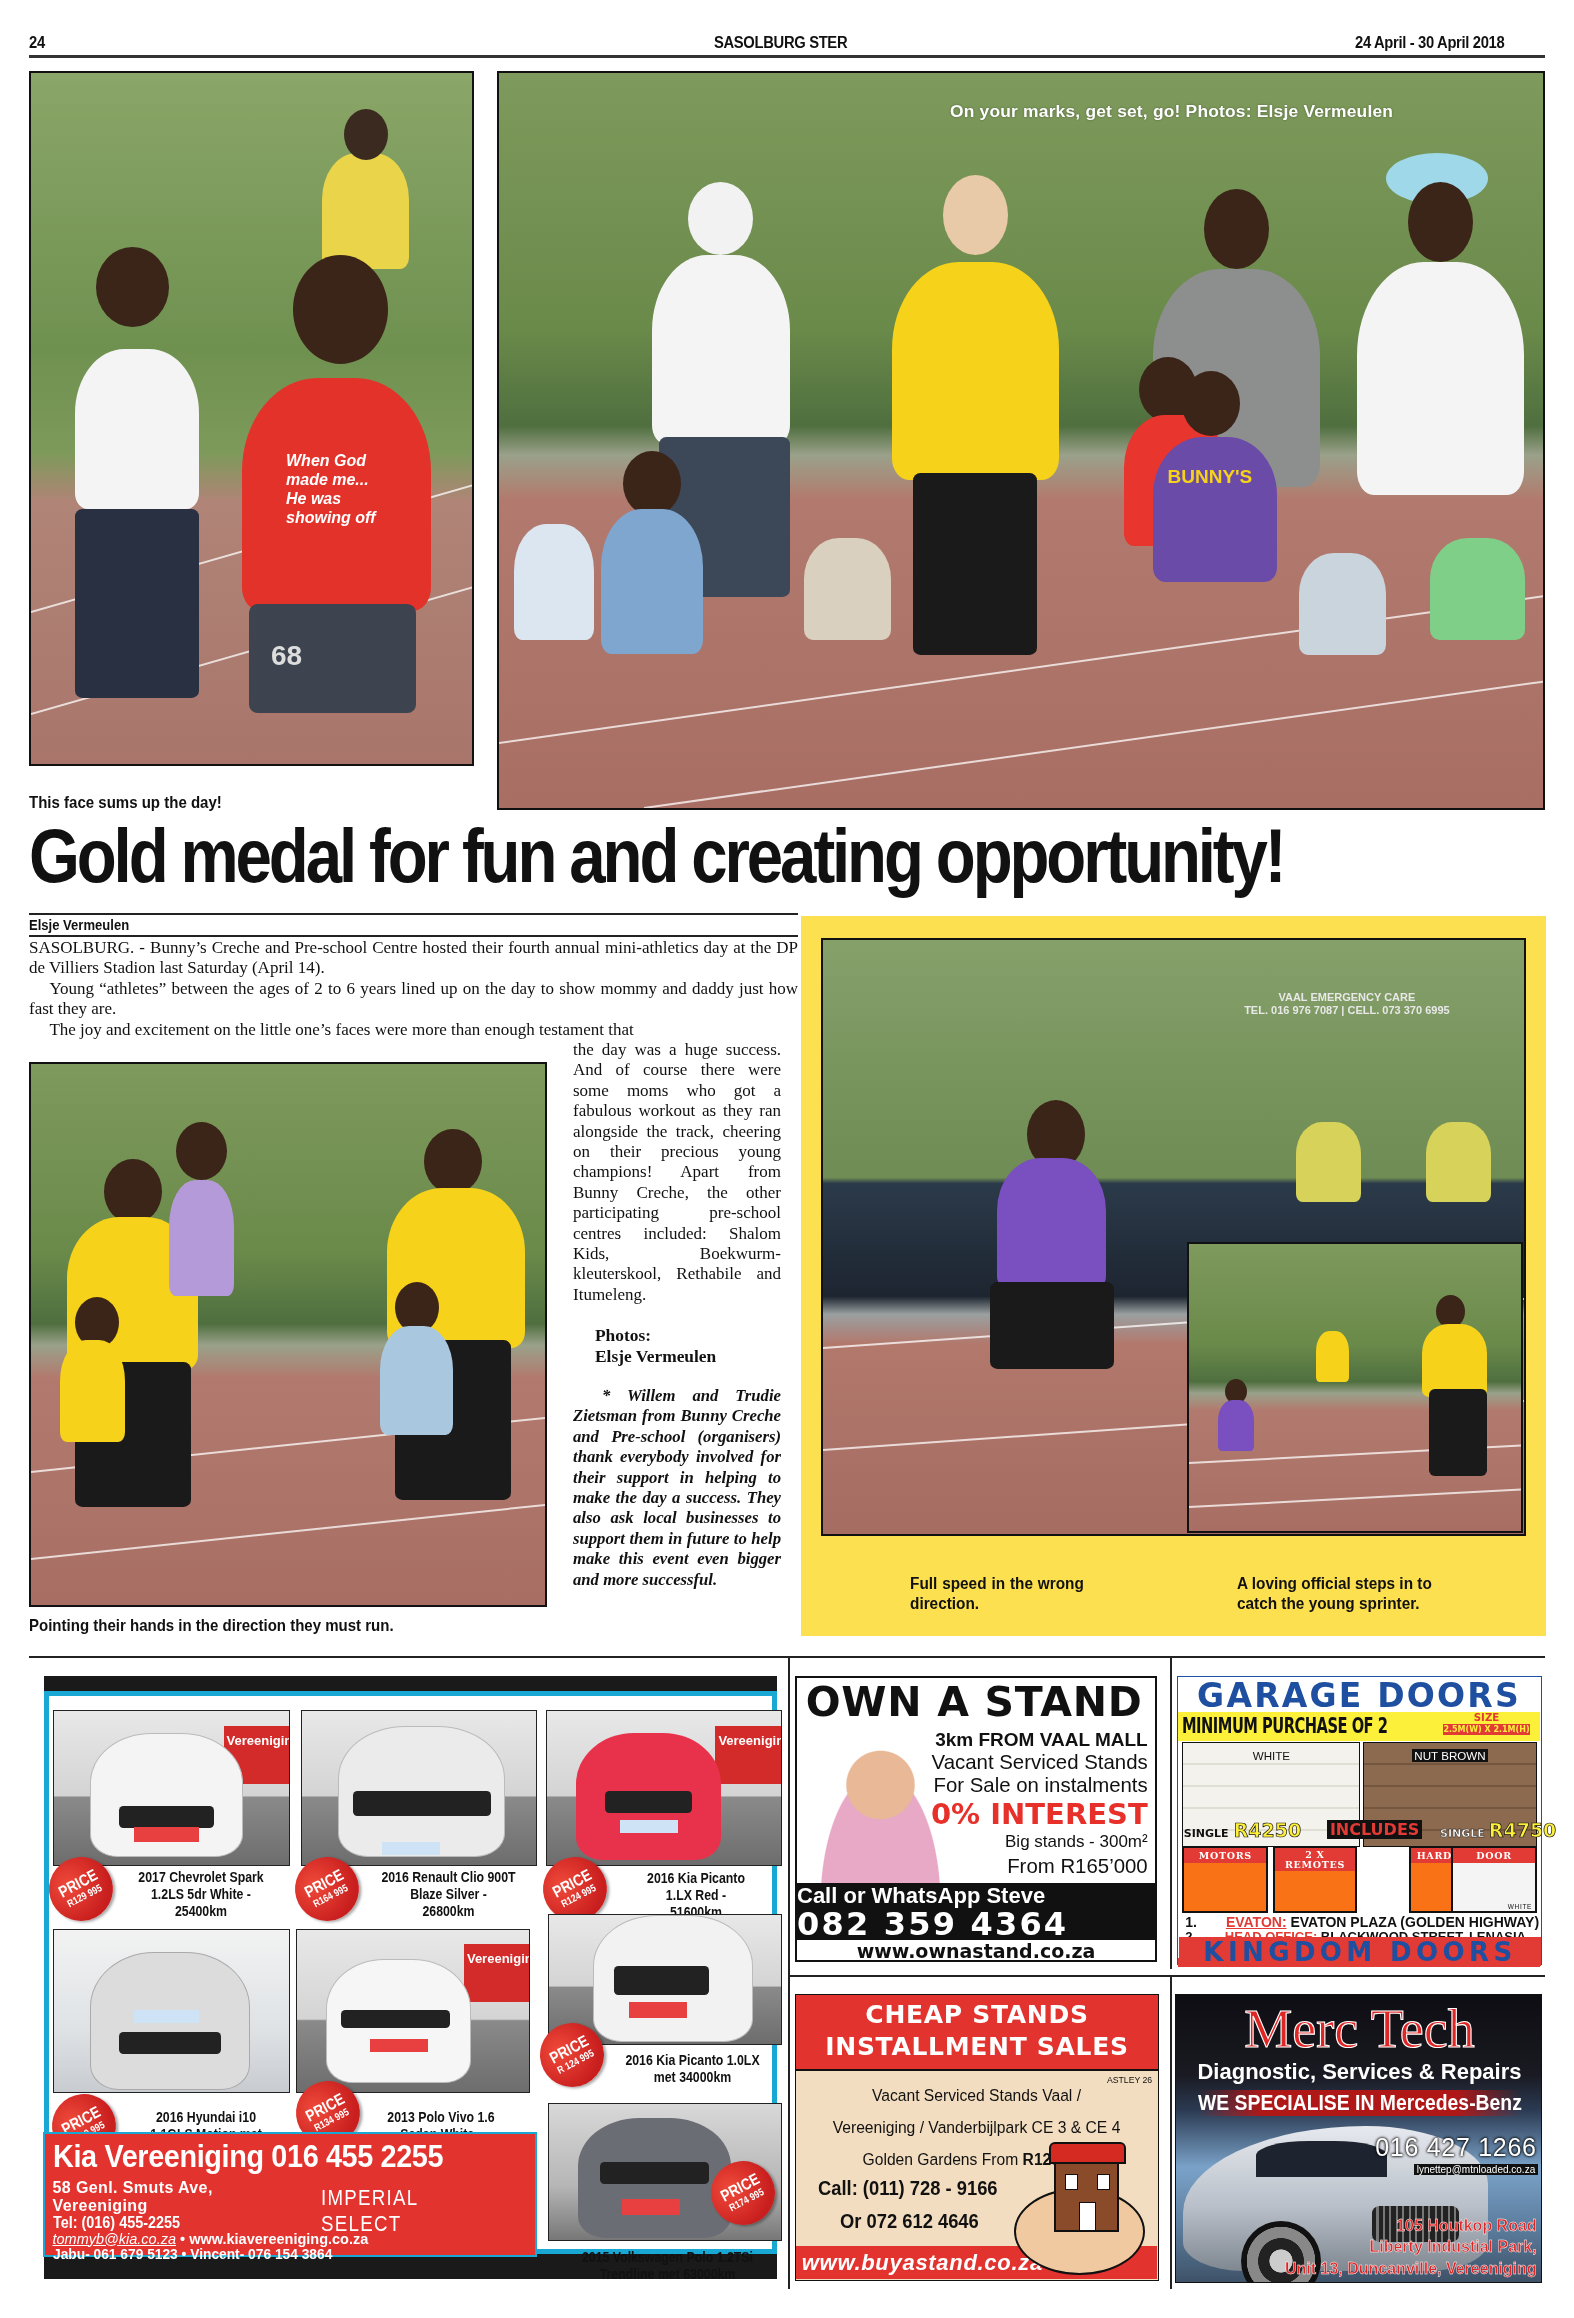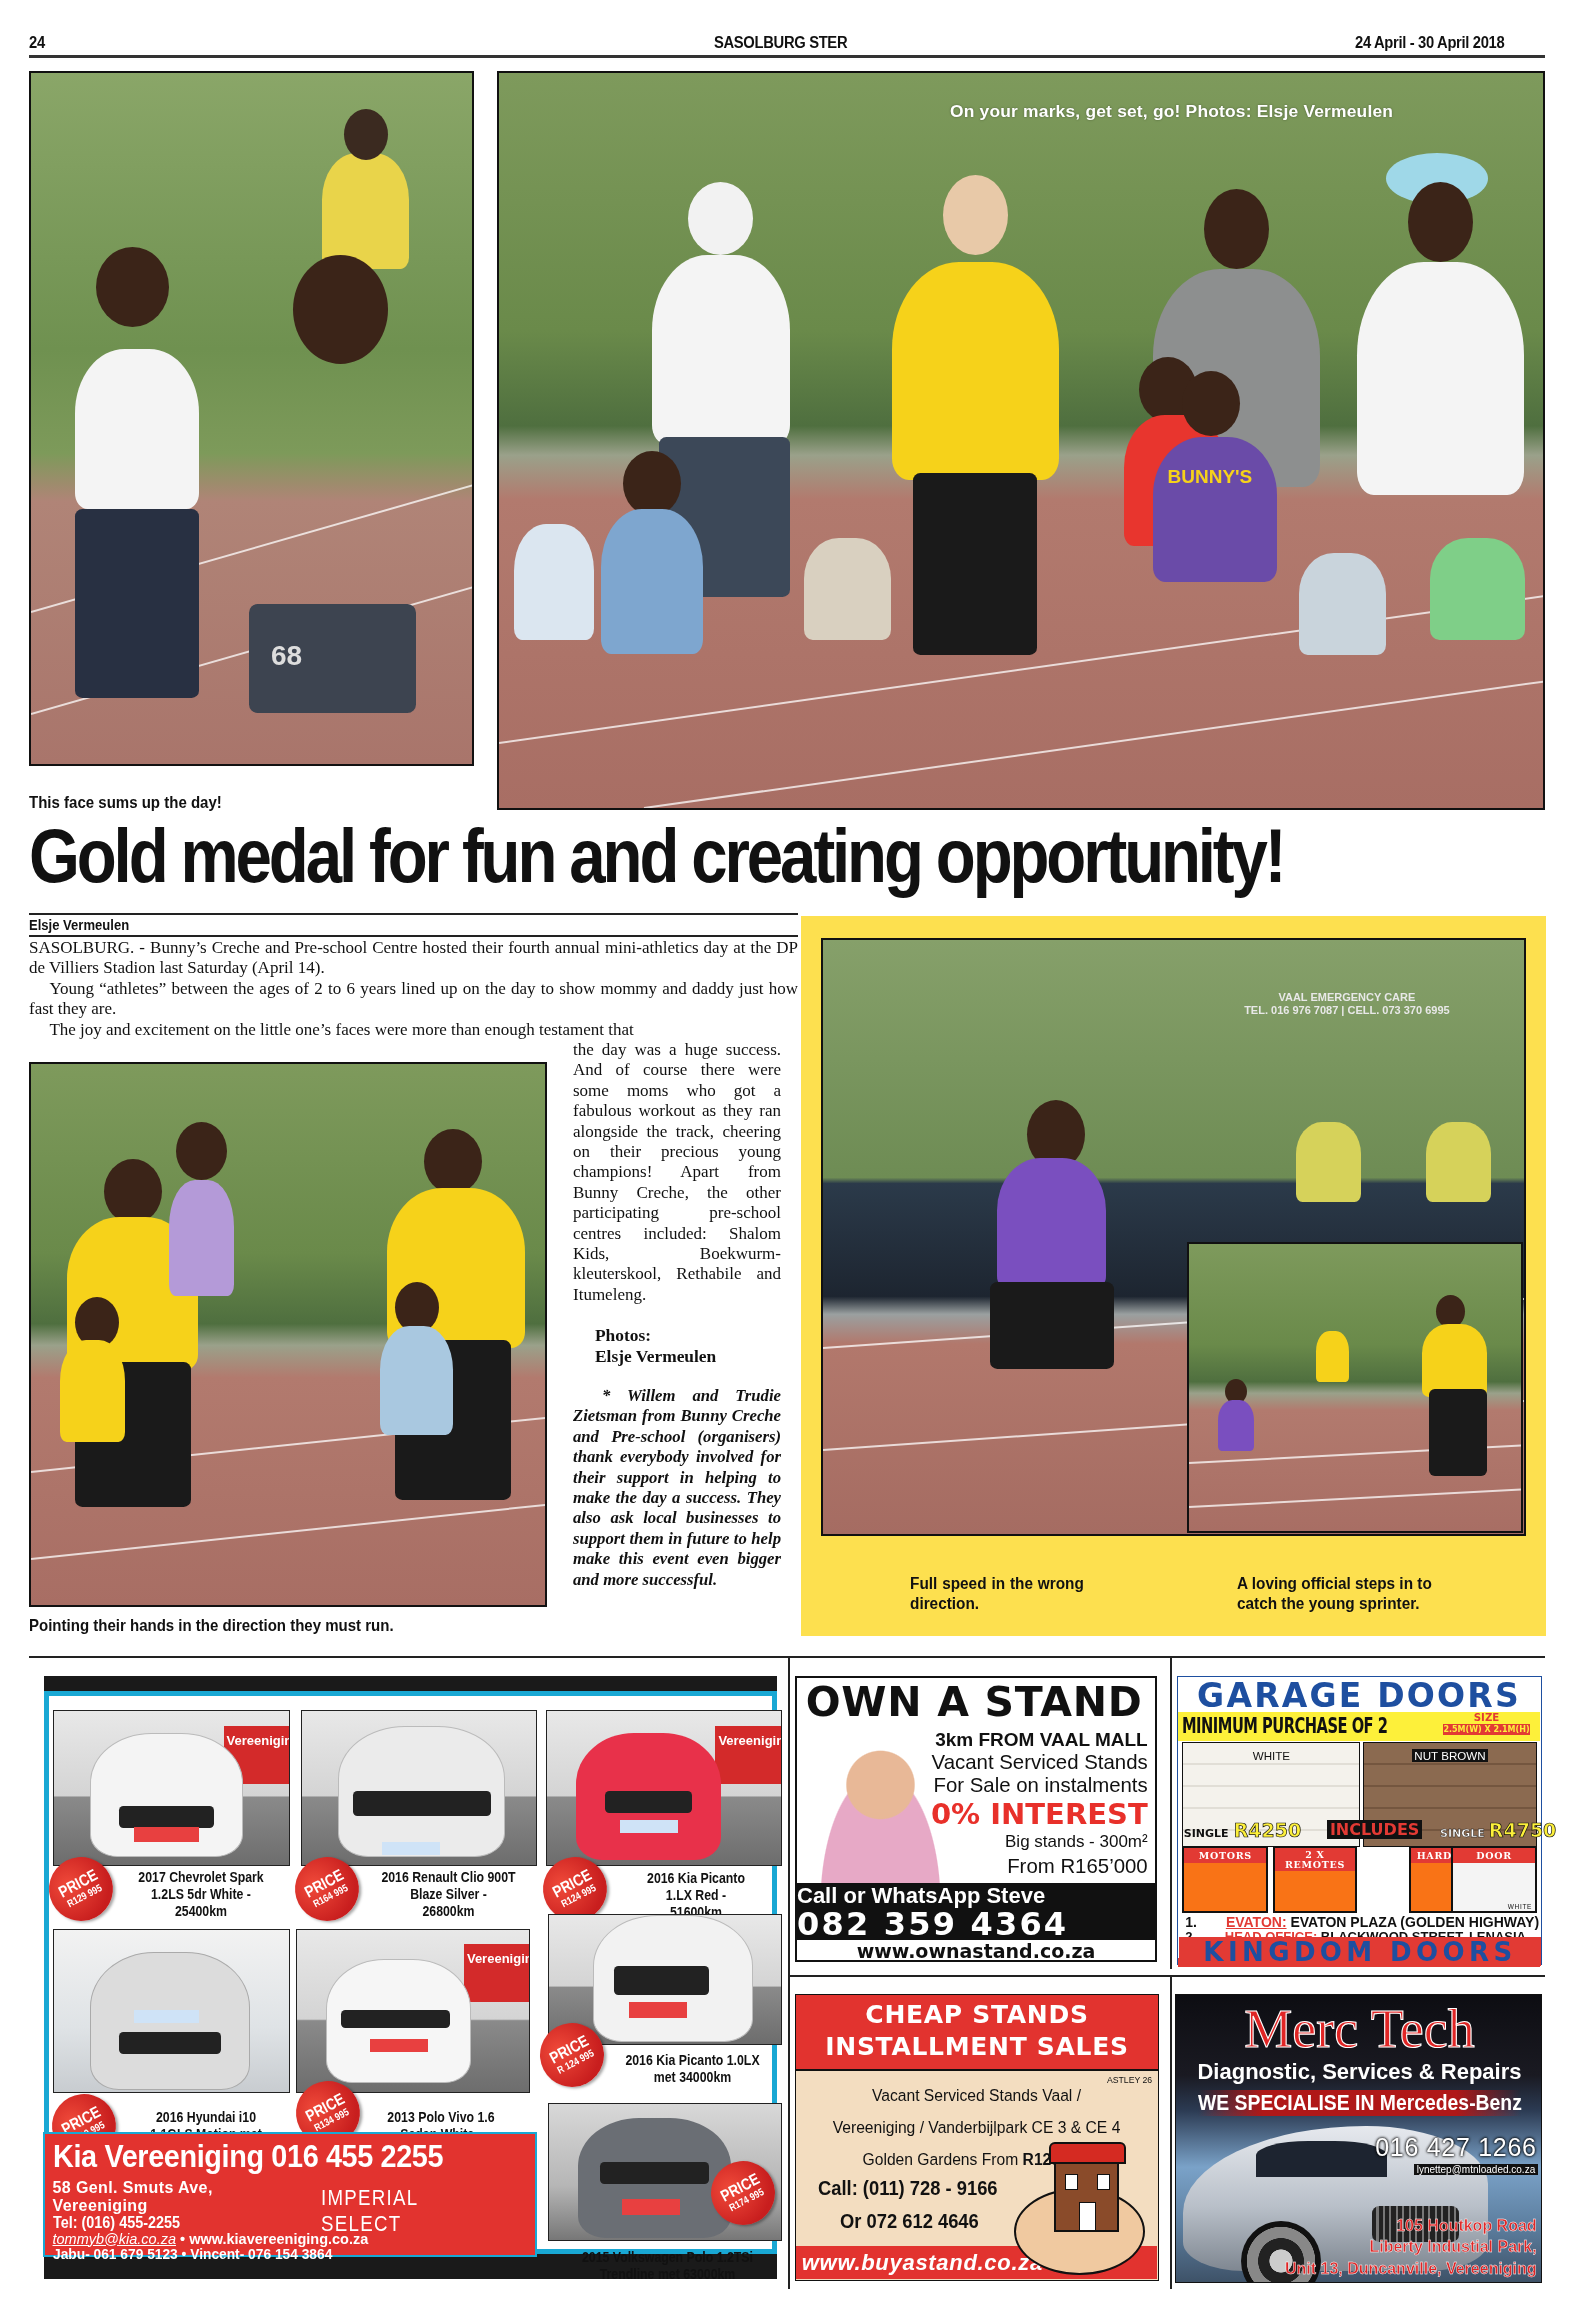--- a/index.html
+++ b/index.html
@@ -110,20 +110,28 @@
   <div class="lane" style="left:0; top:640px; width:509px; transform:rotate(-16deg);"></div>
 
   <div class="figure" style="left:291px; top:80px; width:87px; height:116px; background:#e9d44a;"></div>
   <div class="head" style="left:313px; top:36px; width:44px; height:51px; background:#3b2a20;"></div>
 
   <div class="head" style="left:65px; top:174px; width:73px; height:80px;"></div>
   <div class="figure" style="left:44px; top:276px; width:124px; height:160px; background:#f4f4f4;"></div>
   <div class="figure" style="left:44px; top:436px; width:124px; height:189px; background:#283042; border-radius:7.3px;"></div>
 
   <div class="head" style="left:262px; top:182px; width:95px; height:109px;"></div>
+  <div class="figure" style="left:211px; top:305px; width:189px; height:233px; background:#e2322a;">
+    <div style="color:#fff; font-size:16px; font-weight:bold; padding:73px 0 0 44px; line-height:19px; font-style:italic;">
+      <div>When God</div>
+      <div>made me...</div>
+      <div>He was</div>
+      <div>showing off</div>
+    </div>
+  </div>
   <div class="figure" style="left:218px; top:531px; width:167px; height:109px; background:#3d4450; border-radius:8.7px;">
     <div style="color:#ddd; font-size:28px; font-weight:bold; padding:36px 0 0 22px;">68</div>
   </div>
 </div>
 <div class="abs caption" style="left:29px; top:793px;">This face sums up the day!</div>
 
 <div class="abs photo ph-track" style="left:497px; top:71px; width:1048px; height:739px;">
   <div class="lane" style="left:0; top:669px; width:1091px; transform:rotate(-8deg);"></div>
   <div class="lane" style="left:145px; top:734px; width:1091px; transform:rotate(-8deg);"></div>
   <div class="abs overlay-caption" style="left:451px; top:28px;">On your marks, get set, go! Photos: Elsje Vermeulen</div>

